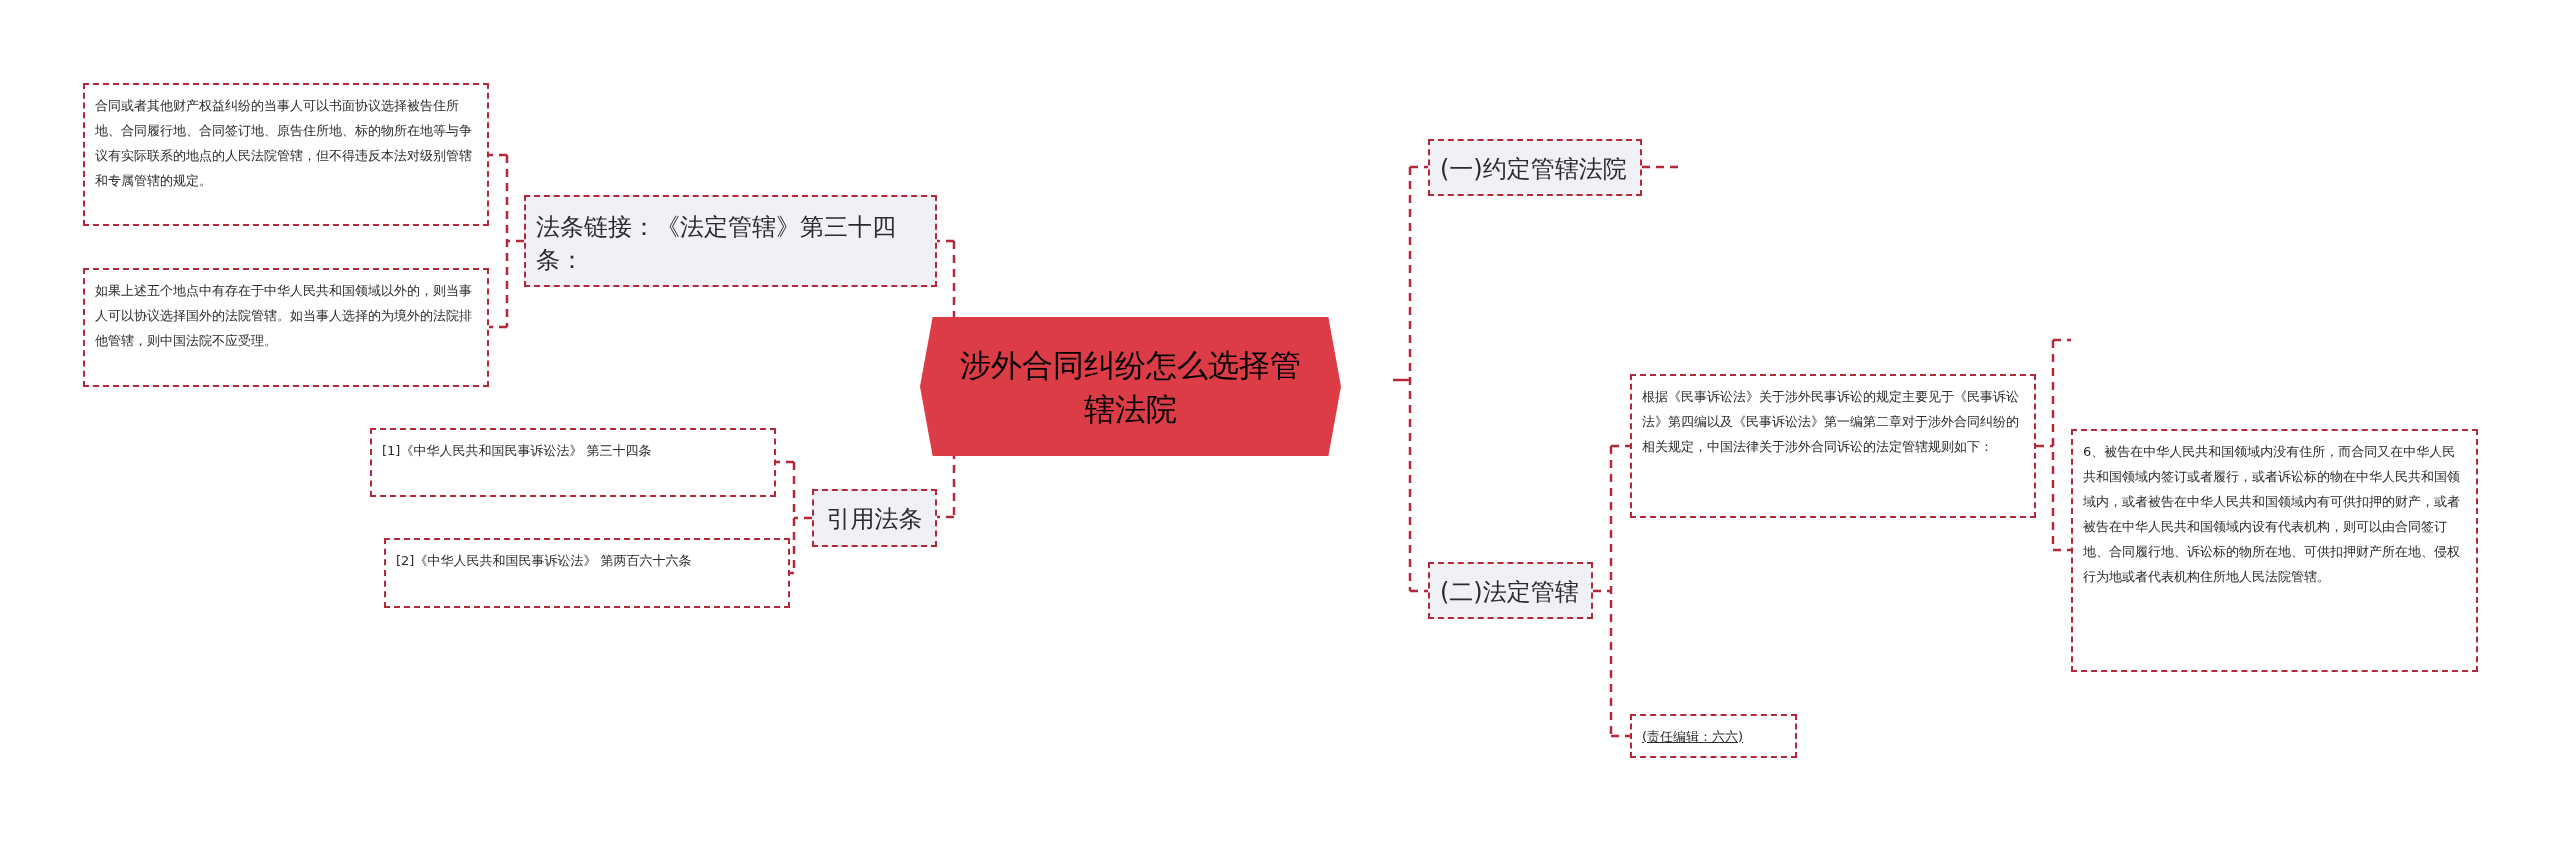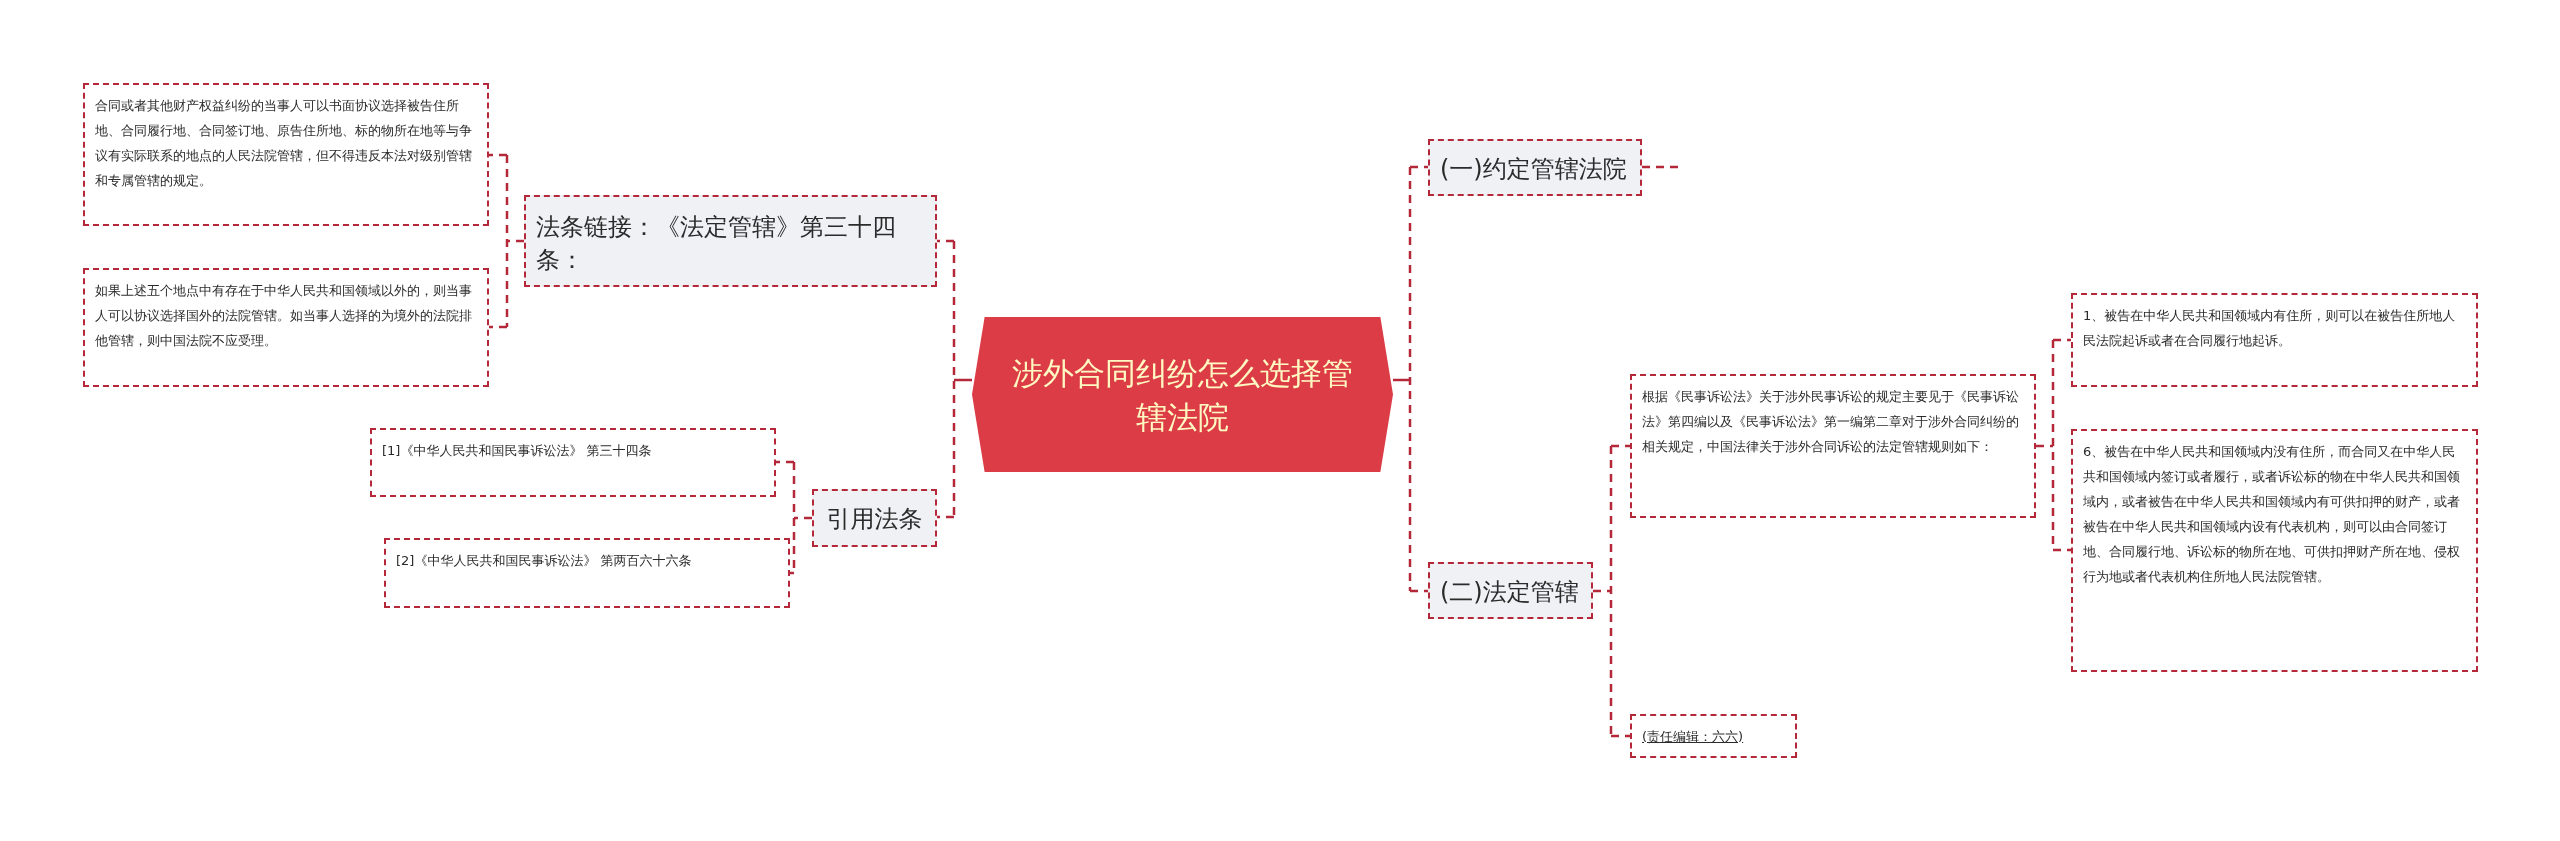--- a/index.html
+++ b/index.html
@@ -4,22 +4,22 @@
   <style>
     html, body { margin: 0; padding: 0; background: #ffffff; }
     body { width: 2560px; height: 841px; position: relative; overflow: hidden;
            font-family: "DejaVu Sans", "Liberation Sans", sans-serif; color: #2b2b2b; }
     .canvas { position: absolute; left: 0; top: 0; width: 2560px; height: 841px; }
     svg.lines { position: absolute; left: 0; top: 0; width: 2560px; height: 841px; pointer-events: none; }
     .node { position: absolute; box-sizing: border-box; border: 2px dashed #b5283a; }
     .leaf { background: #ffffff; font-size: 13px; line-height: 25px; padding: 8px 10px; }
     .branch { background: #eff1f4; font-size: 24px; line-height: 33px; padding: 8px 10px; display: flex; align-items: flex-end; }
     .leaf span, .branch span { display: block; word-break: break-all; }
-    .root { position: absolute; left: 972px; top: 317px; width: 421px; height: 155px;
-            background: #dc3c45; color: #fef9c3; font-size: 31px; line-height: 44px;
+    .root { position: absolute; left: 920px; top: 317px; width: 421px; height: 139px;
+            background: #dc3c45; color: #000000; font-size: 31px; line-height: 44px;
             text-align: center; display: flex; align-items: center; justify-content: center;
             clip-path: polygon(3% 0, 97% 0, 100% 50%, 97% 100%, 3% 100%, 0 50%); }
     .root span { display: block; padding: 0 34px; }
   </style>
 </head>
 <body>
 
 <div class="canvas">
 
   <svg class="lines" viewBox="0 0 2560 841">
@@ -86,23 +86,20 @@
   <div class="node branch" style="left:1428px; top:139px; width:214px; height:57px;">
     <span>(一)约定管辖法院</span>
   </div>
 
   <div class="node branch" style="left:1428px; top:562px; width:165px; height:57px;">
     <span>(二)法定管辖</span>
   </div>
   <div class="node leaf" style="left:1630px; top:374px; width:406px; height:144px;">
     <span>根据《民事诉讼法》关于涉外民事诉讼的规定主要见于《民事诉讼法》第四编以及《民事诉讼法》第一编第二章对于涉外合同纠纷的相关规定，中国法律关于涉外合同诉讼的法定管辖规则如下：</span>
   </div>
-  <div class="node leaf" style="left:2071px; top:293px; width:407px; height:94px;">
-    <span>1、被告在中华人民共和国领域内有住所，则可以在被告住所地人民法院起诉或者在合同履行地起诉。</span>
-  </div>
   <div class="node leaf" style="left:2071px; top:429px; width:407px; height:243px;">
     <span>6、被告在中华人民共和国领域内没有住所，而合同又在中华人民共和国领域内签订或者履行，或者诉讼标的物在中华人民共和国领域内，或者被告在中华人民共和国领域内有可供扣押的财产，或者被告在中华人民共和国领域内设有代表机构，则可以由合同签订地、合同履行地、诉讼标的物所在地、可供扣押财产所在地、侵权行为地或者代表机构住所地人民法院管辖。</span>
   </div>
   <div class="node leaf" style="left:1630px; top:714px; width:167px; height:44px; display:flex; align-items:flex-start;text-decoration:underline;">
     <span>(责任编辑：六六)</span>
   </div>
 
 </div>
 
 </body></html>

